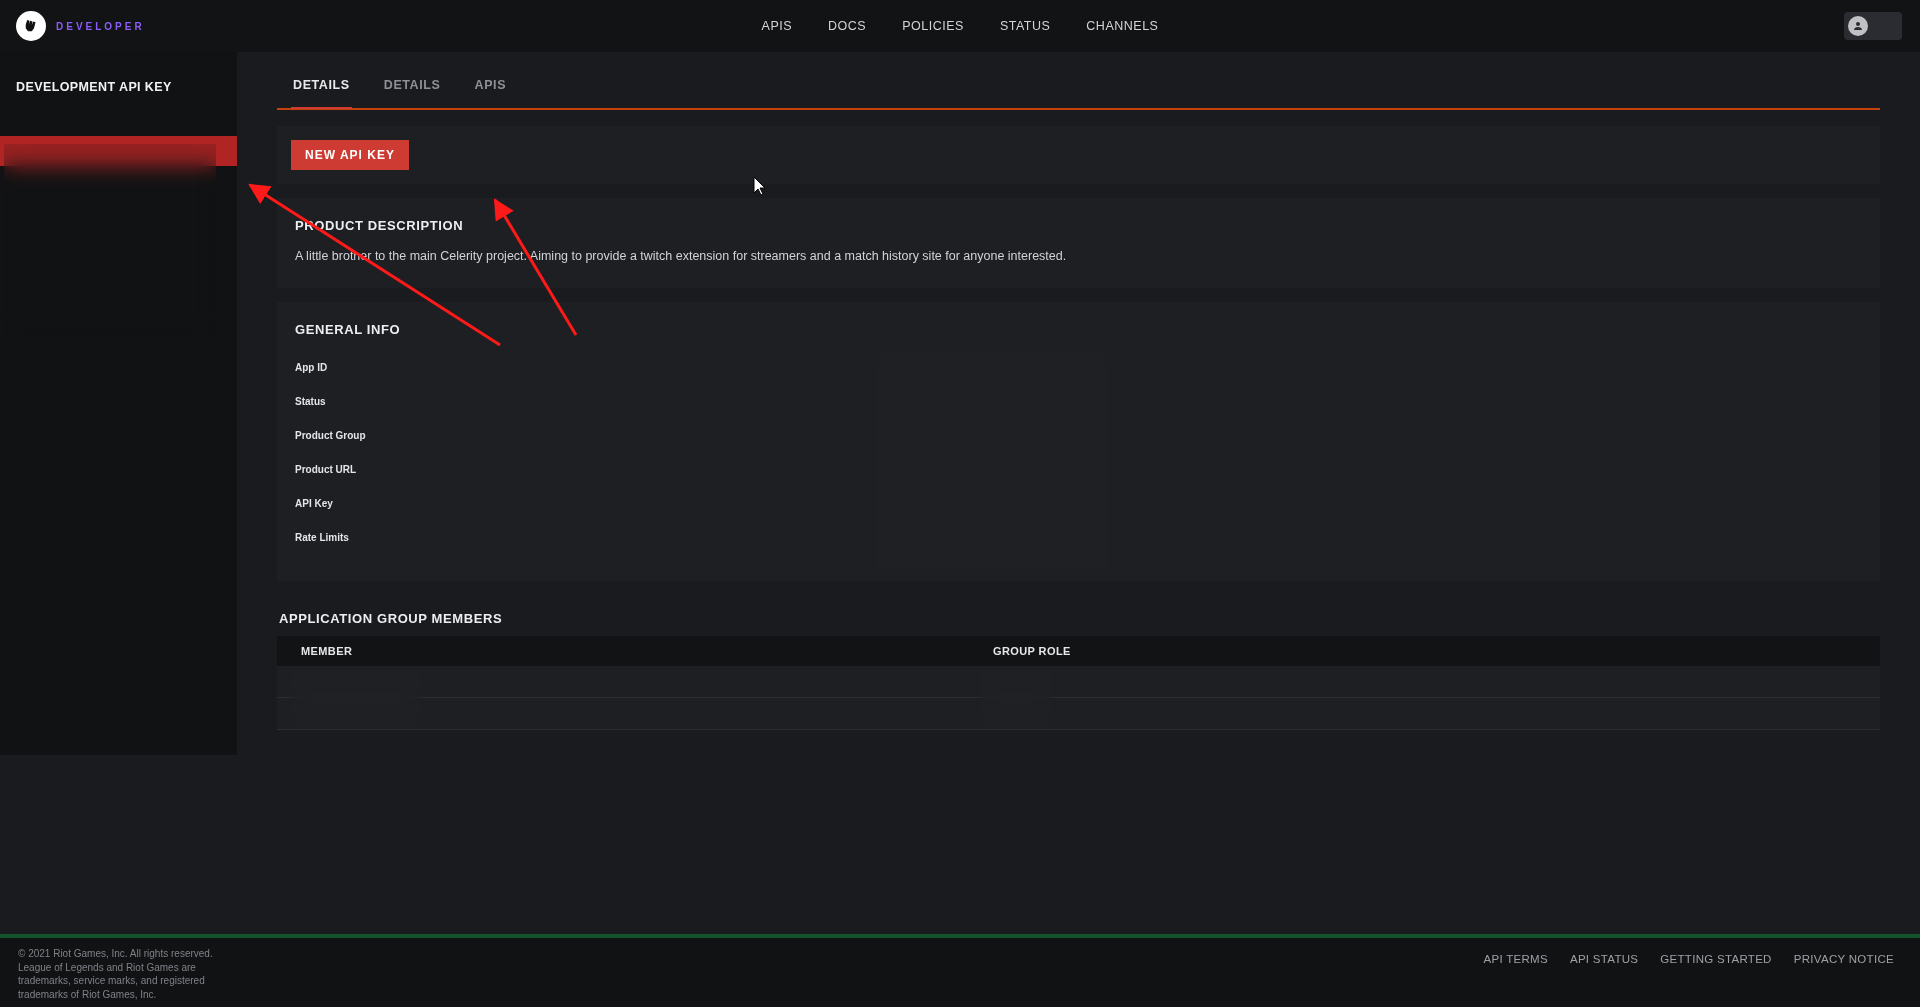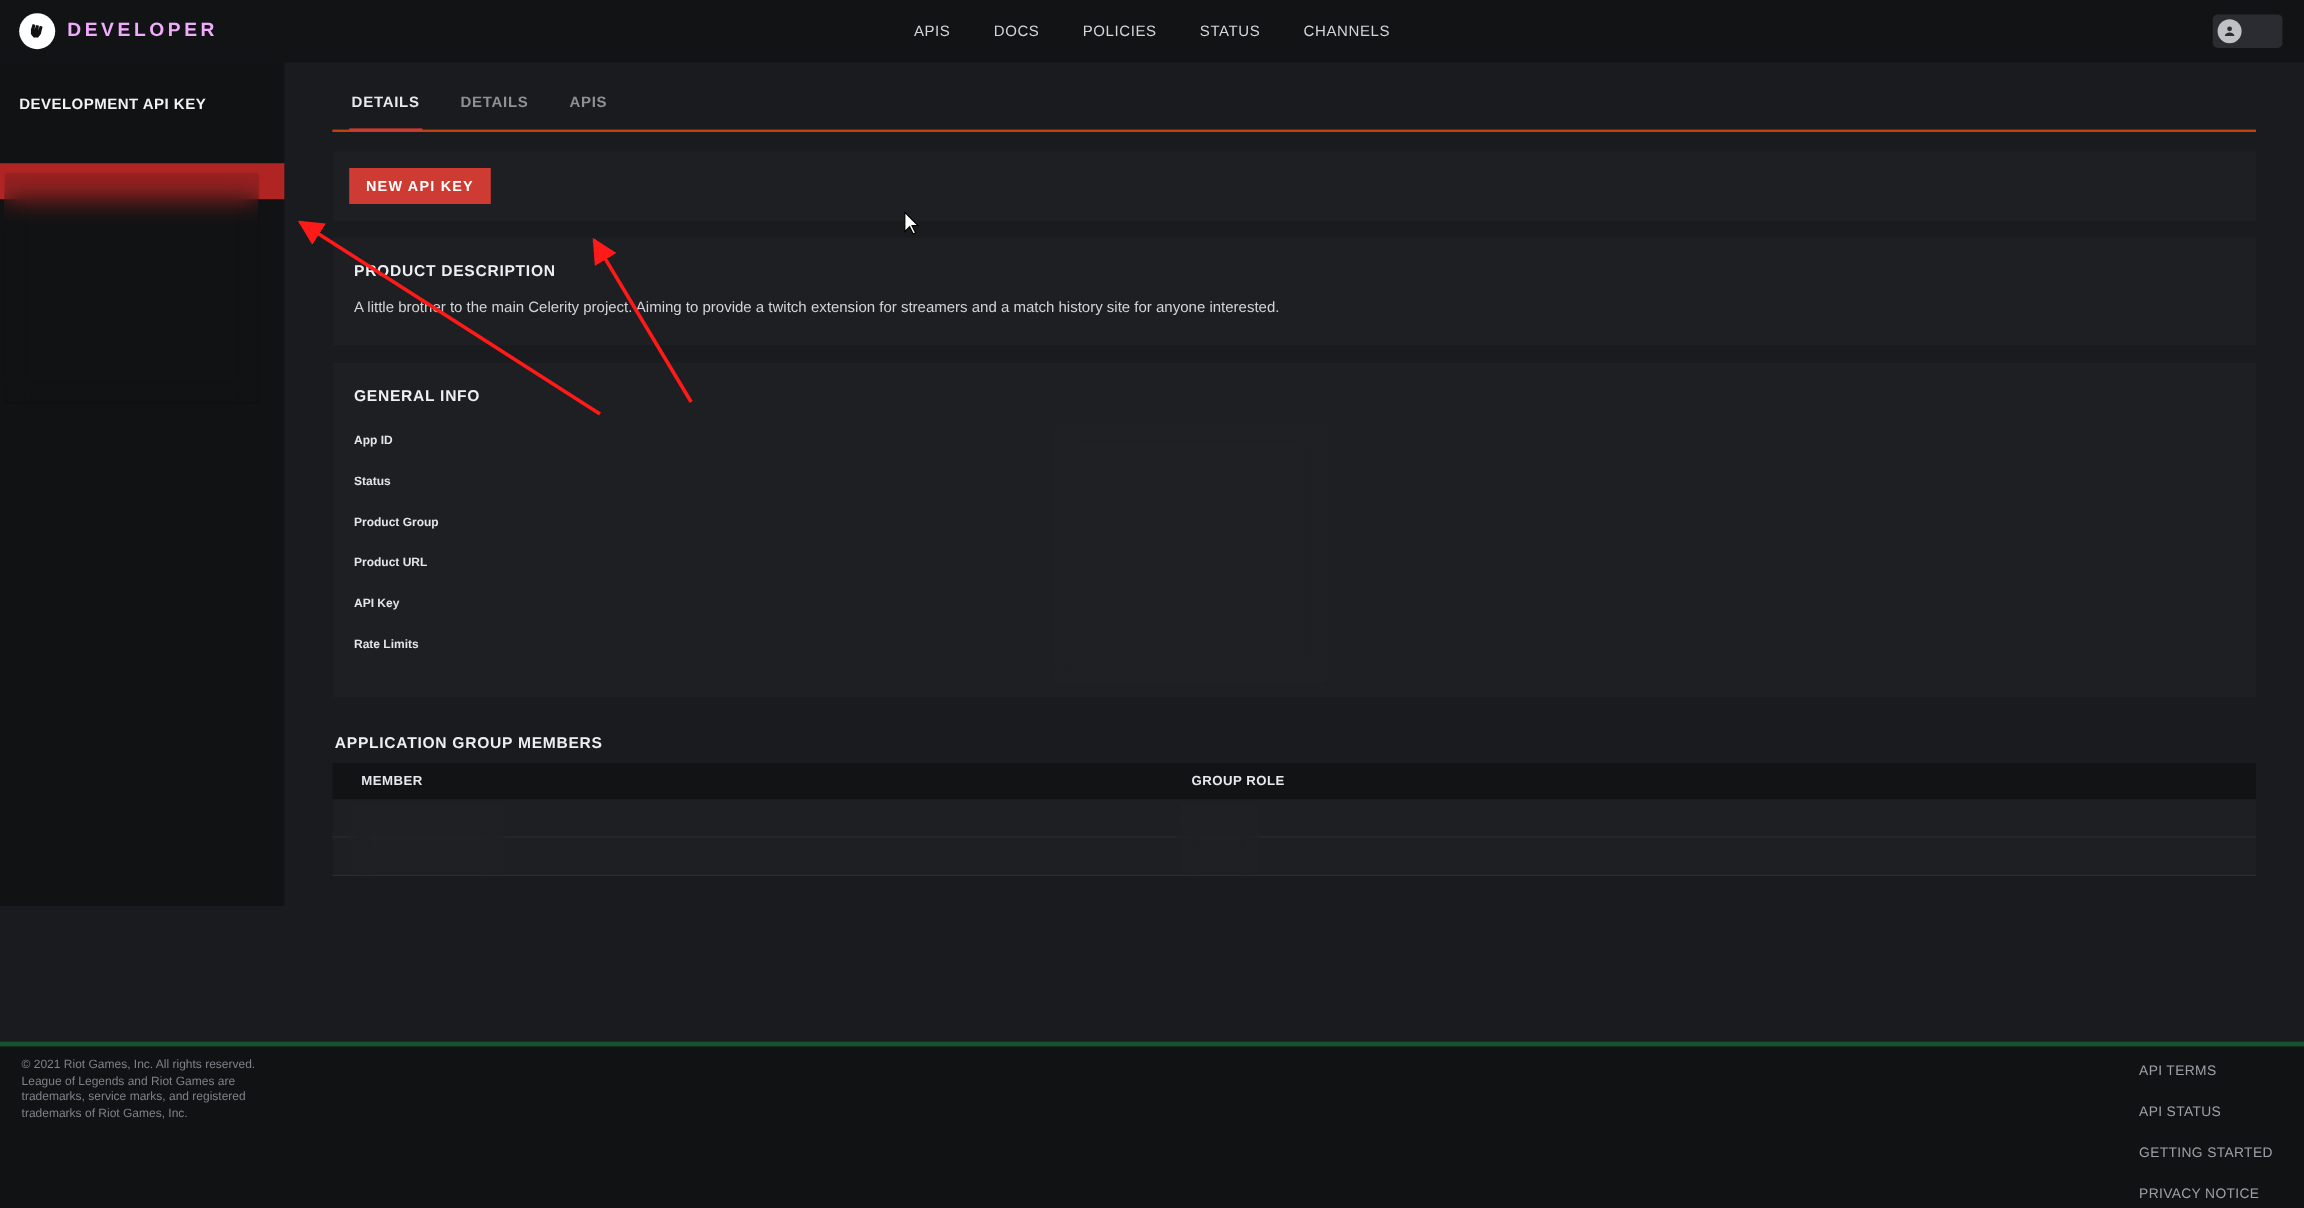--- a/index.html
+++ b/index.html
@@ -21,24 +21,24 @@
     padding: 0 18px 0 16px;
     position: relative;
   }
   .logo-wrap { display: flex; align-items: center; gap: 10px; }
   .logo-circle {
     width: 30px; height: 30px; border-radius: 50%;
     background: #fff; display: flex; align-items: center; justify-content: center;
   }
   .logo-circle svg { width: 18px; height: 18px; }
   .brand {
-    color: #f0abfc;
+    color: #8b5cf6;
     font-weight: 600;
     letter-spacing: 3px;
-    font-size: 16px;
+    font-size: 10px;
   }
   .top-nav {
     position: absolute; left: 50%; transform: translateX(-50%);
     display: flex; gap: 36px;
   }
   .top-nav a {
     color: #d2d5d9; text-decoration: none; font-size: 12.5px;
     letter-spacing: 0.5px; font-weight: 500;
   }
   .header-right {
@@ -151,21 +151,21 @@
   .members-row:last-child { border-bottom: none; }
 
   
   .footer {
     position: absolute; bottom: 0; left: 0; right: 0;
     background: #111214; padding: 9px 26px 6px 18px;
     display: flex; align-items: flex-start; justify-content: space-between;
     border-top: 4px solid #14532d;
   }
   .footer-copy { color: #7e8288; font-size: 10px; line-height: 1.35; max-width: 230px; }
-  .footer-links { display: flex; gap: 22px; padding-top: 6px; flex-direction: column;}
+  .footer-links { display: flex; gap: 22px; padding-top: 6px;}
   .footer-links a { color: #9da0a6; font-size: 11.5px; text-decoration: none; letter-spacing: 0.3px; }
 
   
   .overlay-svg {
     position: absolute; left: 0; top: 0; width: 100%; height: 100%;
     pointer-events: none;
   }
 </style>
 </head>
 <body>

